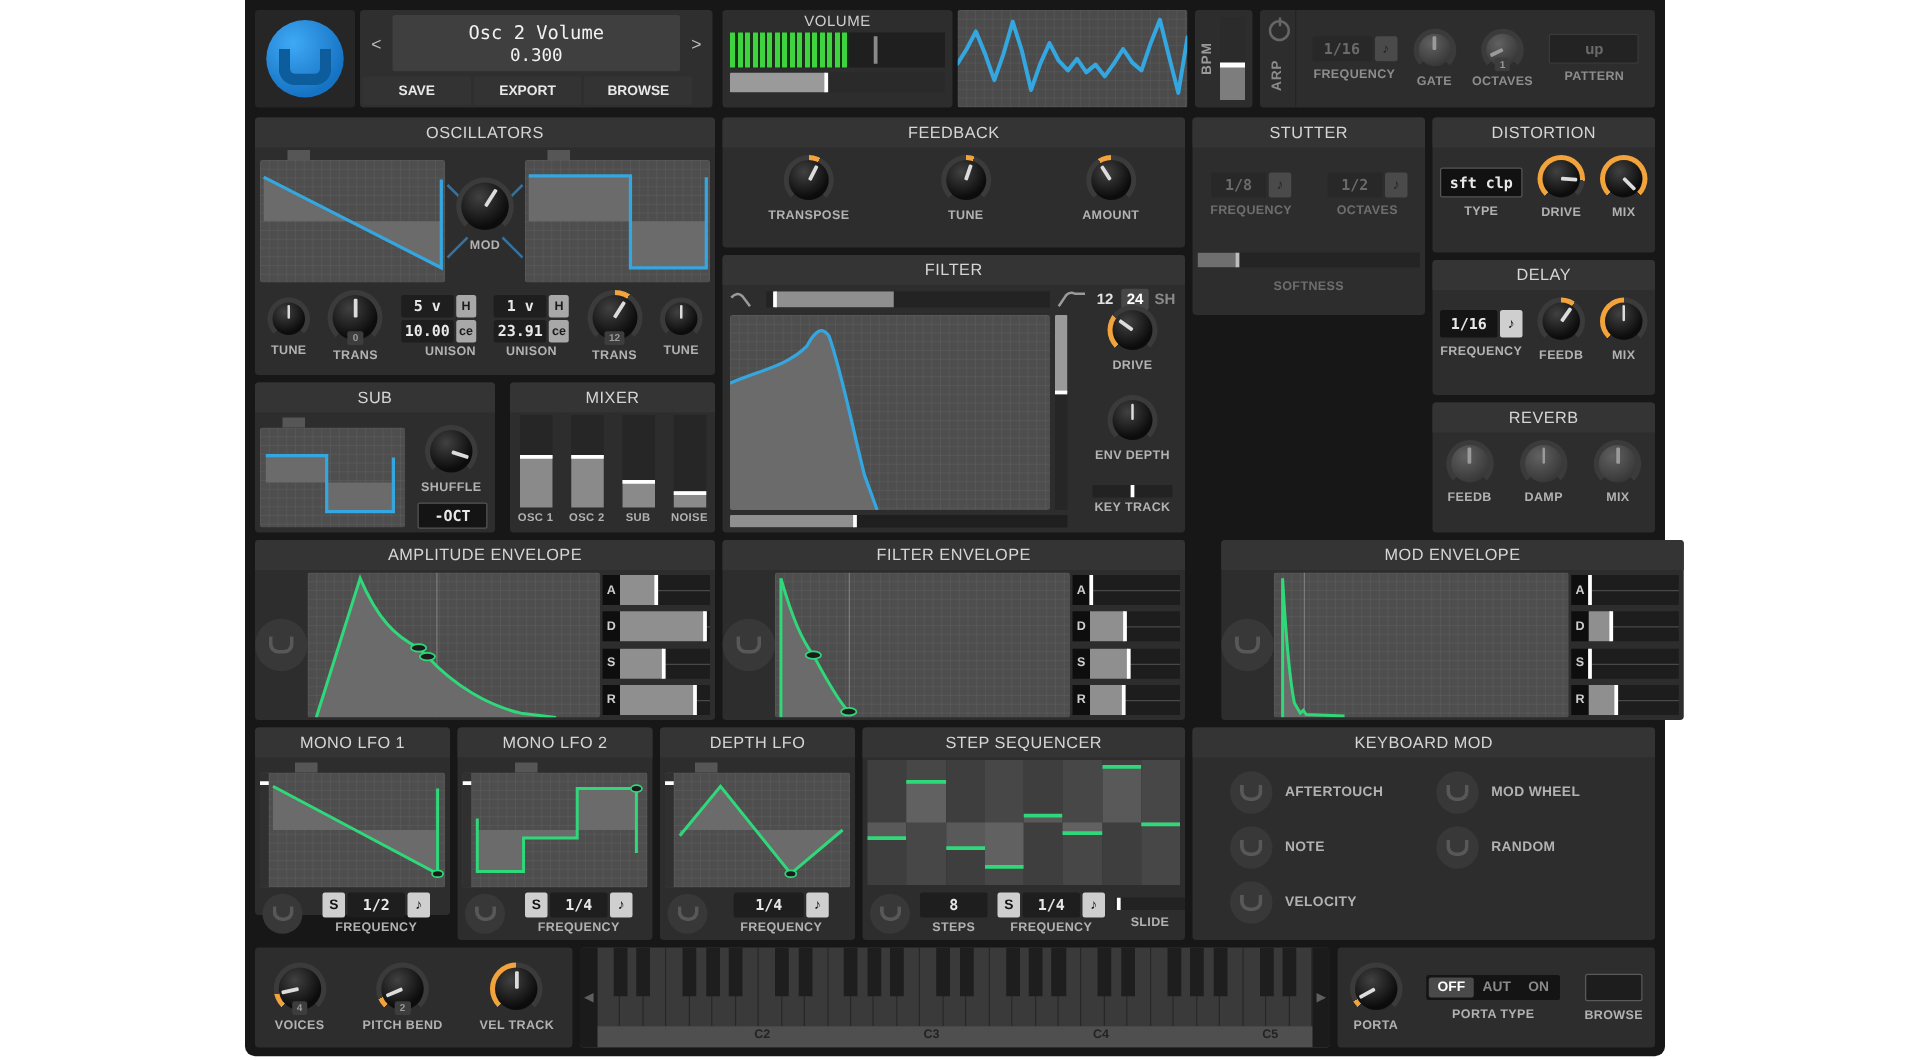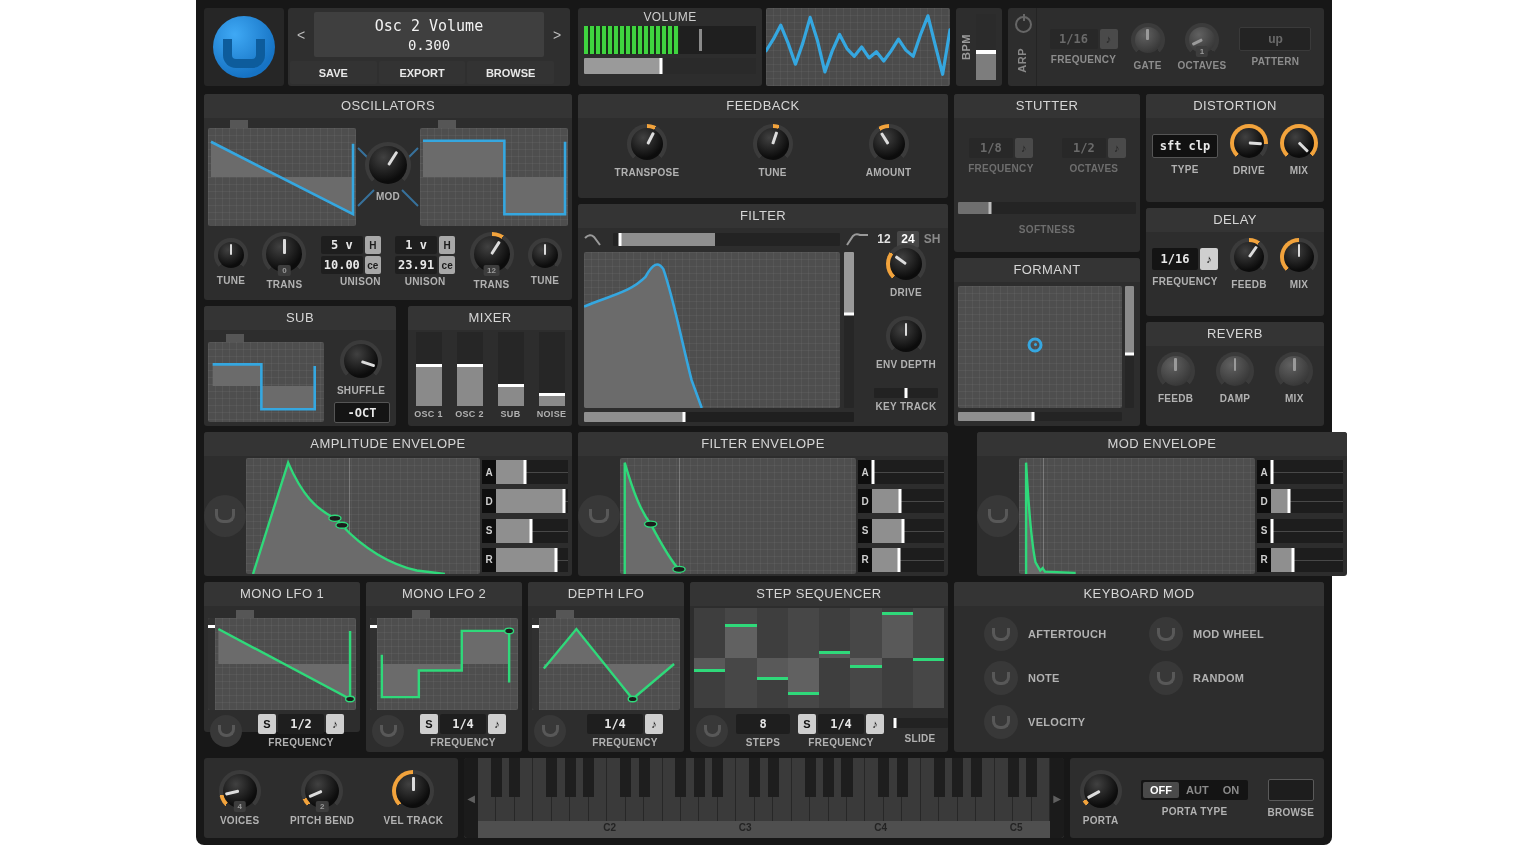--- a/index.html
+++ b/index.html
@@ -443,36 +443,20 @@
         <div class="lbl dim">OCTAVES</div>
       </div>
     </div>
     <div class="hsl" style="position:absolute;left:4px;right:4px;top:108px;height:12px;background:#242424;">
       <div class="fill" style="background: rgb(111, 111, 111); width: 18%;"></div>
       <div class="hnd" style="background: rgb(189, 189, 189); left: 18%;"></div>
     </div>
     <div class="lbl dim" style="position:absolute;left:0;right:0;top:130px;">SOFTNESS</div>
   </div>
 
-  <div class="panel" style="left:758px;top:258px;width:186px;height:168px;">
-    <div class="ptitle">FORMANT</div>
-    <div class="disp" style="position:absolute;left:4px;top:28px;width:164px;height:122px;">
-      <div style="position: absolute; width: 15px; height: 15px; border: 3px solid rgb(53, 167, 224); border-radius: 50%; transform: translate(-50%, -50%); box-sizing: border-box; left: 47%; top: 48%;">
-        <div style="position:absolute;left:50%;top:50%;width:3px;height:3px;background:#35a7e0;border-radius:50%;transform:translate(-50%,-50%);"></div>
-      </div>
-    </div>
-    <div class="vsl" style="position:absolute;right:6px;top:28px;width:9px;height:122px;">
-      <div style="position: absolute; left: 0px; right: 0px; top: 0px; background: rgb(138, 138, 138); height: 56%;"></div>
-      <div class="vhnd" style="top: 56%;"></div>
-    </div>
-    <div class="hsl" style="position:absolute;left:4px;top:154px;width:164px;height:9px;background:#242424;">
-      <div class="fill" style="width: 46%;"></div>
-      <div class="hnd" style="left: 46%;"></div>
-    </div>
-  </div>
 
   <div class="panel" style="left:950px;top:94px;width:178px;height:108px;">
     <div class="ptitle">DISTORTION</div>
     <div style="position:absolute;left:0;right:0;top:30px;display:flex;justify-content:space-around;align-items:flex-start;">
       <div style="display:flex;flex-direction:column;align-items:center;gap:6px;margin-top:10px;">
         <div class="vbox mono" style="width:64px;height:22px;border:1px solid #555;background:#111;font-size:12px;">sft clp</div>
         <div class="lbl">TYPE</div>
       </div>
       <div class="kwrap">
         <div class="knob k38" style="--a1: 0deg; --a2: 229.5deg; --ac: #f2a33c; --rot: 94.5deg;">

